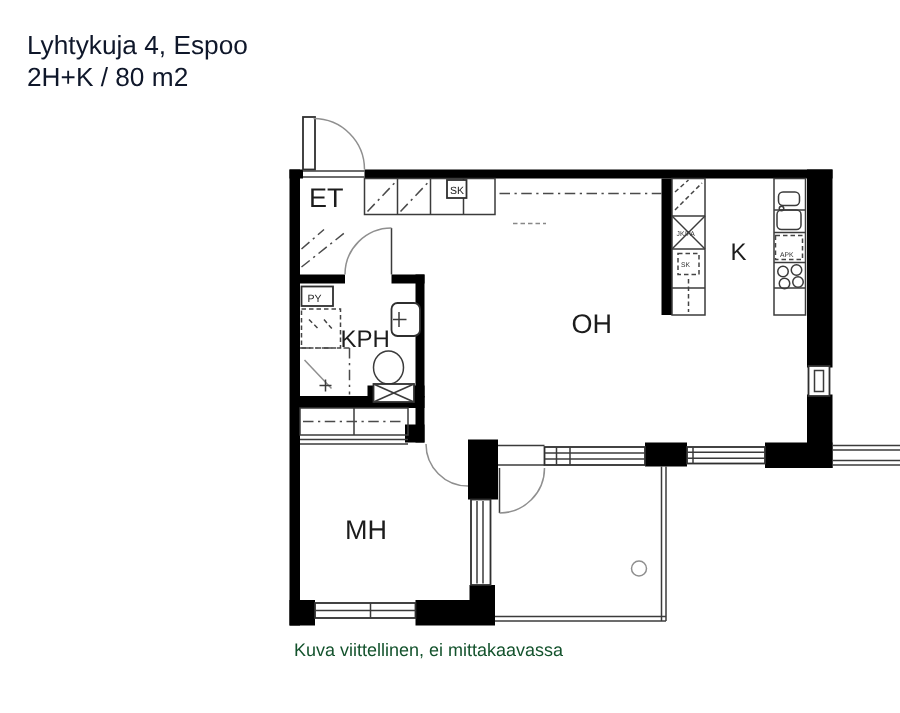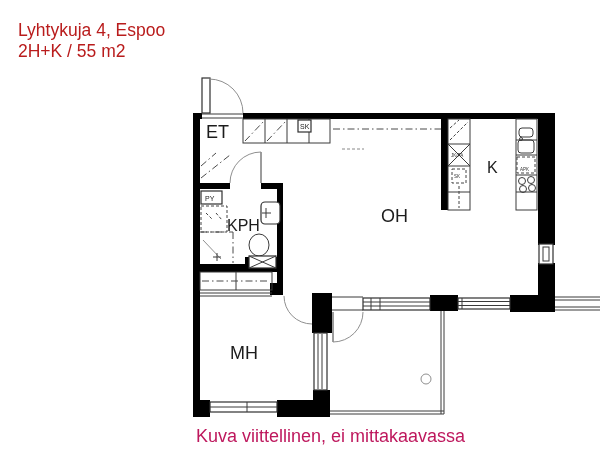--- a/index.html
+++ b/index.html
@@ -1,41 +1,41 @@
 <!DOCTYPE html>
 <html><head>
 <meta charset="utf-8">
 <style>
   html,body{margin:0;padding:0;background:#ffffff;}
   .stage{
     position:relative;width:600px;height:475px;background:#ffffff;
     font-family:"Liberation Sans", sans-serif;color:#1a1a1a;overflow:hidden;
   }
-  .title-block{position:absolute;left:18px;top:20px;font-size:17.5px;line-height:21px;color:#b91c1c;}
-  .caption{position:absolute;left:196px;top:426px;font-size:18px;color:#be185d;}
+  .title-block{position:absolute;left:18px;top:20px;font-size:17.5px;line-height:21px;color:#0f172a;}
+  .caption{position:absolute;left:196px;top:426px;font-size:12px;color:#14532d;}
   svg.plan{position:absolute;left:0;top:0;}
   .room-label{font-family:"Liberation Sans",sans-serif;font-size:18px;fill:#1c1c1c;}
   .room-label.small{font-size:16px;}
   .fix-label{font-family:"Liberation Sans",sans-serif;font-size:7px;fill:#222;}
   .tiny-label{font-family:"Liberation Sans",sans-serif;font-size:4.5px;fill:#333;}
   .wall{fill:#000000;stroke:none;}
   .thin{stroke:#3b3b3b;stroke-width:1;fill:none;}
   .frame{stroke:#2f2f2f;stroke-width:1.2;fill:#ffffff;}
   .arc{stroke:#8f8f8f;stroke-width:1;fill:none;}
   .dashdot{stroke:#4a4a4a;stroke-width:1;fill:none;stroke-dasharray:7 3 1.5 3;}
   .dashed{stroke:#444;stroke-width:1;fill:none;stroke-dasharray:3 2;}
 </style>
 </head>
 <body>
 
 <div class="stage">
 
   <div class="title-block">
     <div>Lyhtykuja 4, Espoo</div>
-    <div>2H+K / 55 m2</div>
+    <div>2H+K / 80 m2</div>
   </div>
 
   <svg class="plan" width="600" height="475" viewBox="0 0 600 475">
 
     <g>
       <rect class="wall" x="193" y="113" width="7" height="304"></rect>
       <rect class="wall" x="193" y="113" width="9" height="6"></rect>
       <rect class="wall" x="243" y="113" width="312" height="6"></rect>
       <rect class="wall" x="538" y="113" width="17" height="132"></rect>
       <rect class="wall" x="538" y="263" width="17" height="49"></rect>

